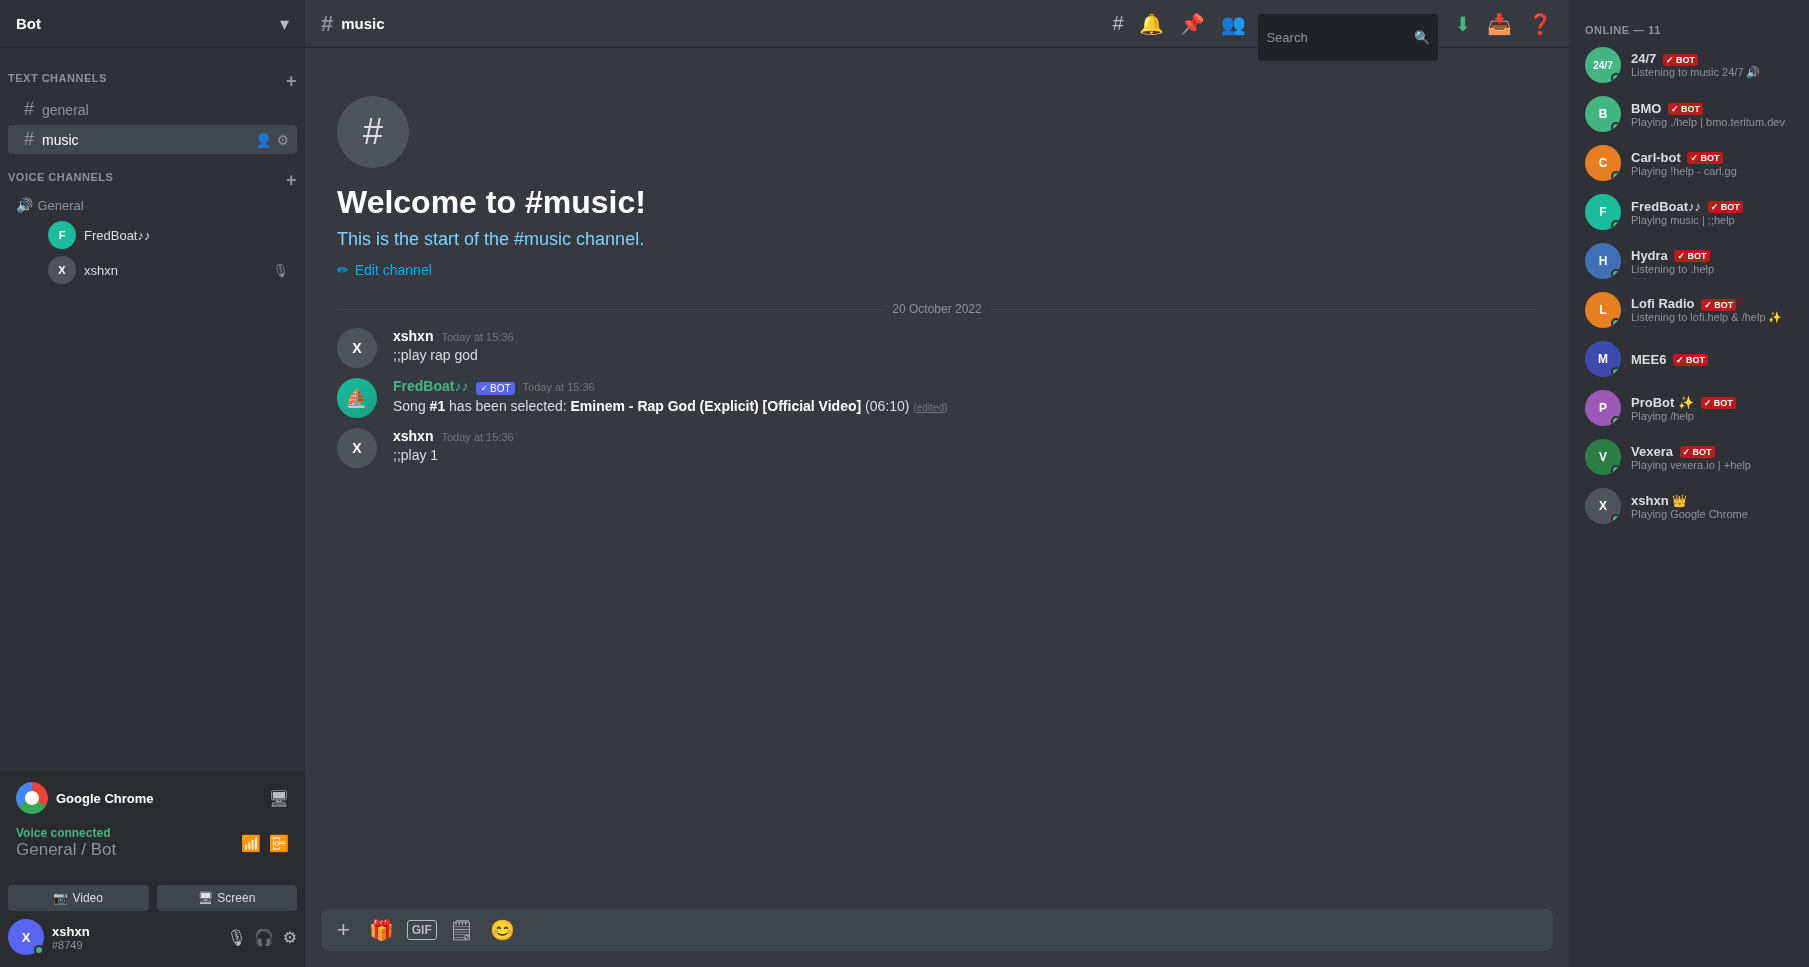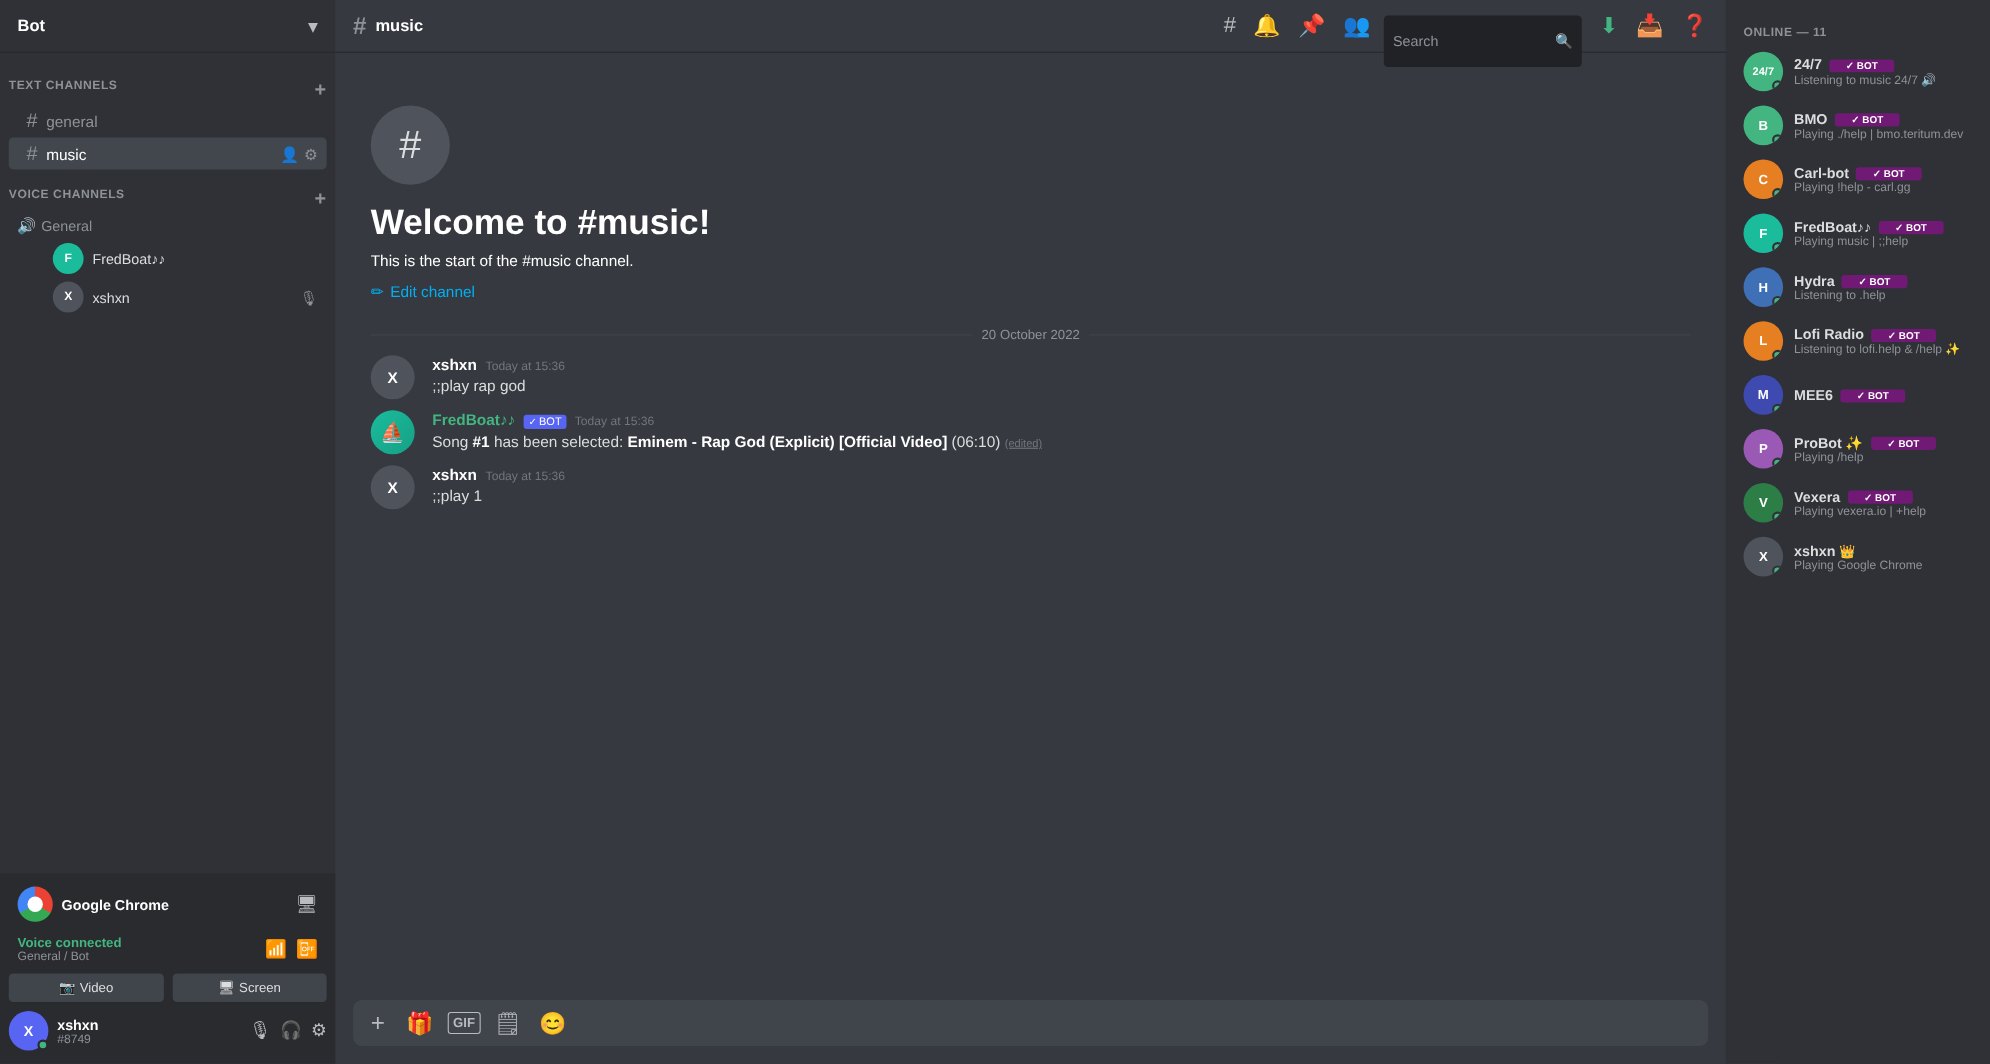--- a/index.html
+++ b/index.html
@@ -148,30 +148,30 @@
       border-radius: 50%;
       position: absolute;
       top: 50%; left: 50%;
       transform: translate(-50%, -50%);
     }
     #chrome-name { font-size: 13px; color: #fff; font-weight: 600; flex: 1; }
     .panel-icon { color: #b9bbbe; font-size: 16px; cursor: pointer; margin-left: 4px; }
 
     #voice-connected-row {
       padding: 4px 8px;
-      margin-bottom: 1px;
+      margin-bottom: 17px;
     }
     #voice-connected-label {
       color: #43b581;
       font-size: 12px;
       font-weight: 700;
     }
     #voice-channel-info {
       color: #8e9297;
-      font-size: 11px;
+      font-size: 17px;
     }
     #voice-controls-row {
       display: flex;
       align-items: center;
       gap: 4px;
       padding: 2px 0;
     }
 
     #media-buttons {
       display: flex;
@@ -287,22 +287,22 @@
       color: #dcddde;
       margin-bottom: 16px;
     }
     #channel-welcome-title {
       font-size: 32px;
       font-weight: 900;
       color: #fff;
       margin-bottom: 8px;
     }
     #channel-welcome-desc {
-      color: #ffffff;
-      font-size: 14px;
+      color: #7dd3fc;
+      font-size: 18px;
       margin-bottom: 12px;
     }
     #edit-channel-btn {
       display: flex;
       align-items: center;
       gap: 6px;
       color: #00b0f4;
       cursor: pointer;
       font-size: 14px;
     }
@@ -438,24 +438,24 @@
       border-radius: 50%;
       position: absolute;
       bottom: 0; right: 0;
       border: 2px solid #2f3136;
     }
     .status-online { background: #43b581; }
     .member-info { flex: 1; min-width: 0; }
     .member-name { font-size: 13px; color: #dcddde; font-weight: 600; white-space: nowrap; overflow: hidden; text-overflow: ellipsis; }
     .member-subtext { font-size: 11px; color: #8e9297; white-space: nowrap; overflow: hidden; text-overflow: ellipsis; }
     .member-bot-badge {
-      background: #701a75;
+      background: #b91c1c;
       color: #fff;
       font-size: 9px;
-      padding: 1px 15px;
+      padding: 1px 3px;
       border-radius: 3px;
       display: inline-flex; align-items: center; gap: 1px;
       margin-left: 3px;
       vertical-align: middle;
     }
     .crown-icon { color: #faa61a; font-size: 12px; }
 
     
     .av-blue { background: #5865f2; }
     .av-green { background: #43b581; }

